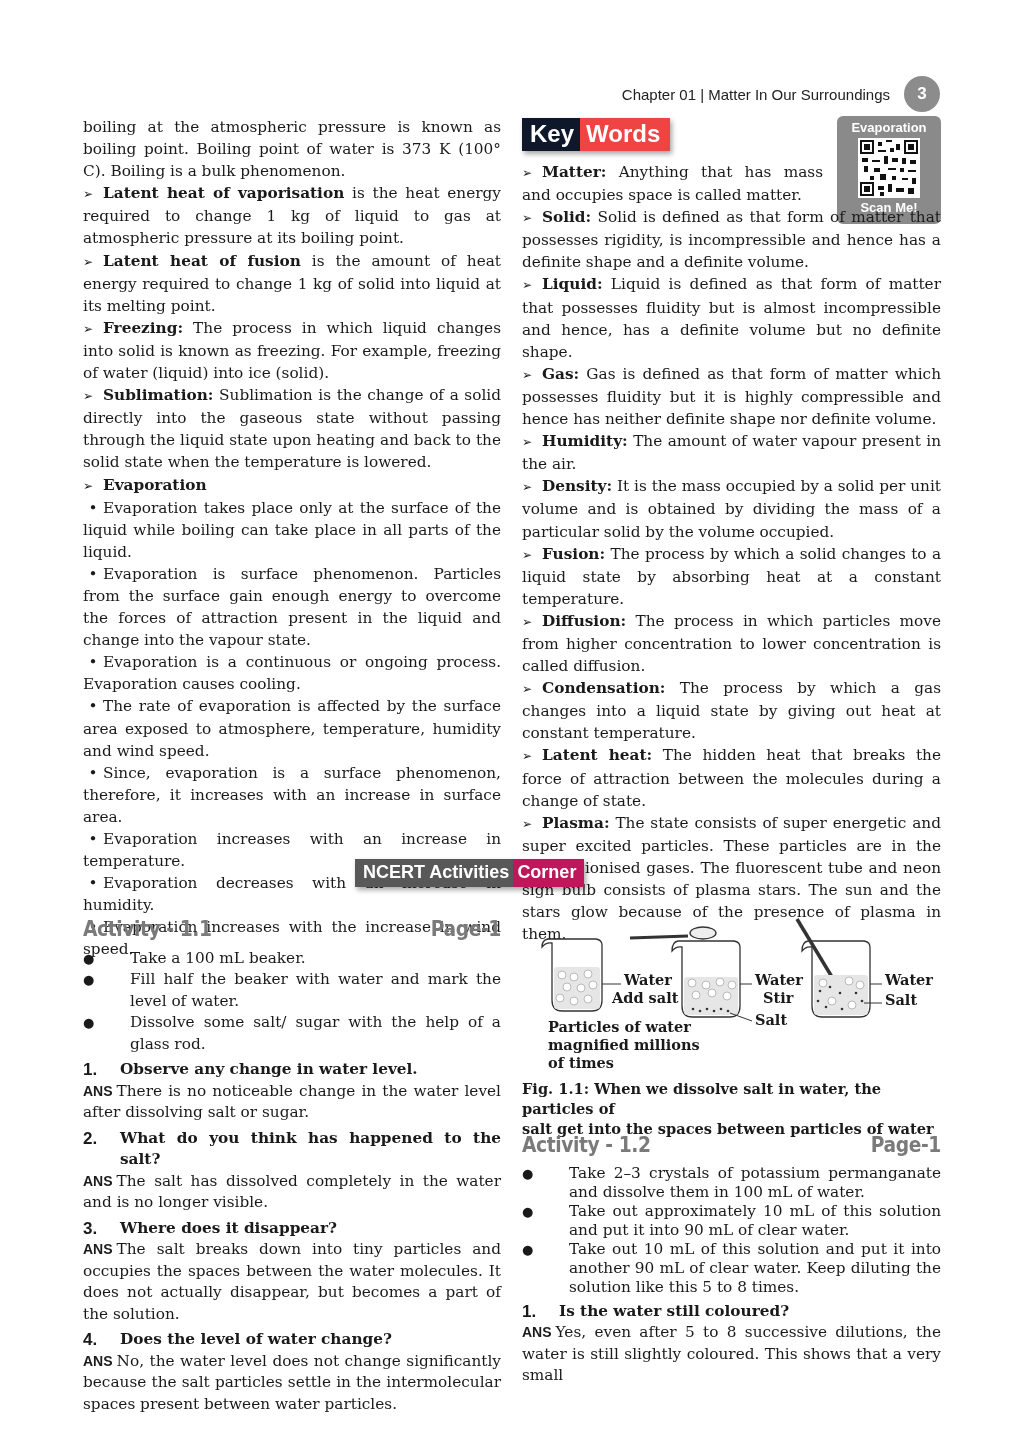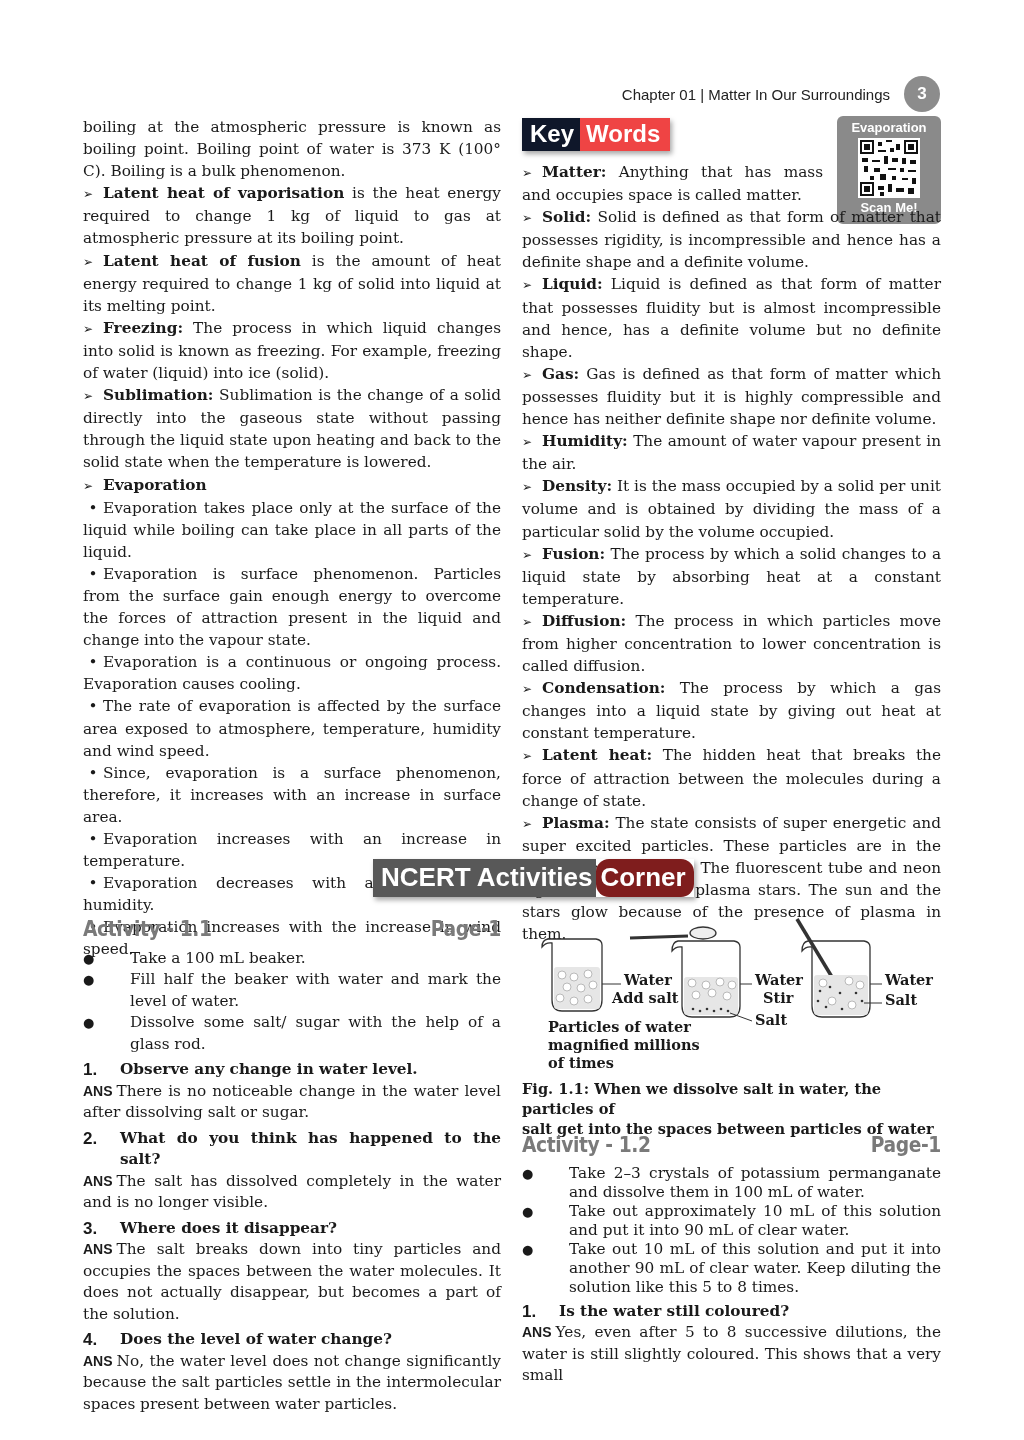--- a/index.html
+++ b/index.html
@@ -21,23 +21,23 @@
 
   .kw-badge { position: absolute; left: 522px; top: 118px; display: flex; font-family: "Liberation Sans", "DejaVu Sans", sans-serif; font-weight: bold; font-size: 24px; color: #fff; box-shadow: 2px 3px 5px rgba(0,0,0,0.35); }
   .kw-badge .dark { background: #0f172a; padding: 2px 6px 3px 8px; }
   .kw-badge .light { background: #ef4444; padding: 2px 10px 3px 6px; }
 
   .qr-box { position: absolute; left: 837px; top: 116px; width: 104px; height: 108px; background: #8a8a8a; border-radius: 6px; color: #fff; font-family: "Liberation Sans", sans-serif; font-weight: bold; text-align: center; }
   .qr-box .qr-label { font-size: 13px; margin-top: 4px; }
   .qr-box .qr-code { width: 62px; height: 60px; margin: 3px auto 2px; background: #fff; padding: 2px; }
   .qr-box .qr-cta { font-size: 13px; }
 
-  .ncert-badge { position: absolute; left: 373px; top: 859px; display: flex; font-family: "Liberation Sans", "DejaVu Sans", sans-serif; font-weight: bold; font-size: 26px; color: #fff; box-shadow: 2px 3px 5px rgba(0,0,0,0.35); }
+  .ncert-badge { position: absolute; left: 355px; top: 859px; display: flex; font-family: "Liberation Sans", "DejaVu Sans", sans-serif; font-weight: bold; font-size: 18px; color: #fff; box-shadow: 2px 3px 5px rgba(0,0,0,0.35); }
   .ncert-badge .dark { background: #585858; padding: 3px 4px 4px 8px; }
-  .ncert-badge .light { background: #7f1d1d; padding: 3px 8px 4px 4px; border-radius: 13px; }
+  .ncert-badge .light { background: #be185d; padding: 3px 8px 4px 4px; }
 
   .act-head { display: flex; justify-content: space-between; font-family: "DejaVu Sans", "Liberation Sans", sans-serif; font-weight: bold; font-size: 22px; color: #7a7a7a; letter-spacing: -0.5px; transform: scaleX(0.85); transform-origin: left; width: 117.6%; }
   .act-block { position: absolute; font-size: 15.3px; line-height: 21.5px; text-align: justify; }
   .act1 { left: 83px; width: 418px; top: 918px; }
   .act2 { left: 522px; width: 419px; top: 1134px; }
 
   .bl { display: flex; margin: 0; }
   .bl .bullet { width: 21px; flex: none; font-size: 13px; }
   .bl .txt { flex: 1; margin-left: 26px; }
   .act2 .bl { line-height: 19px; }

